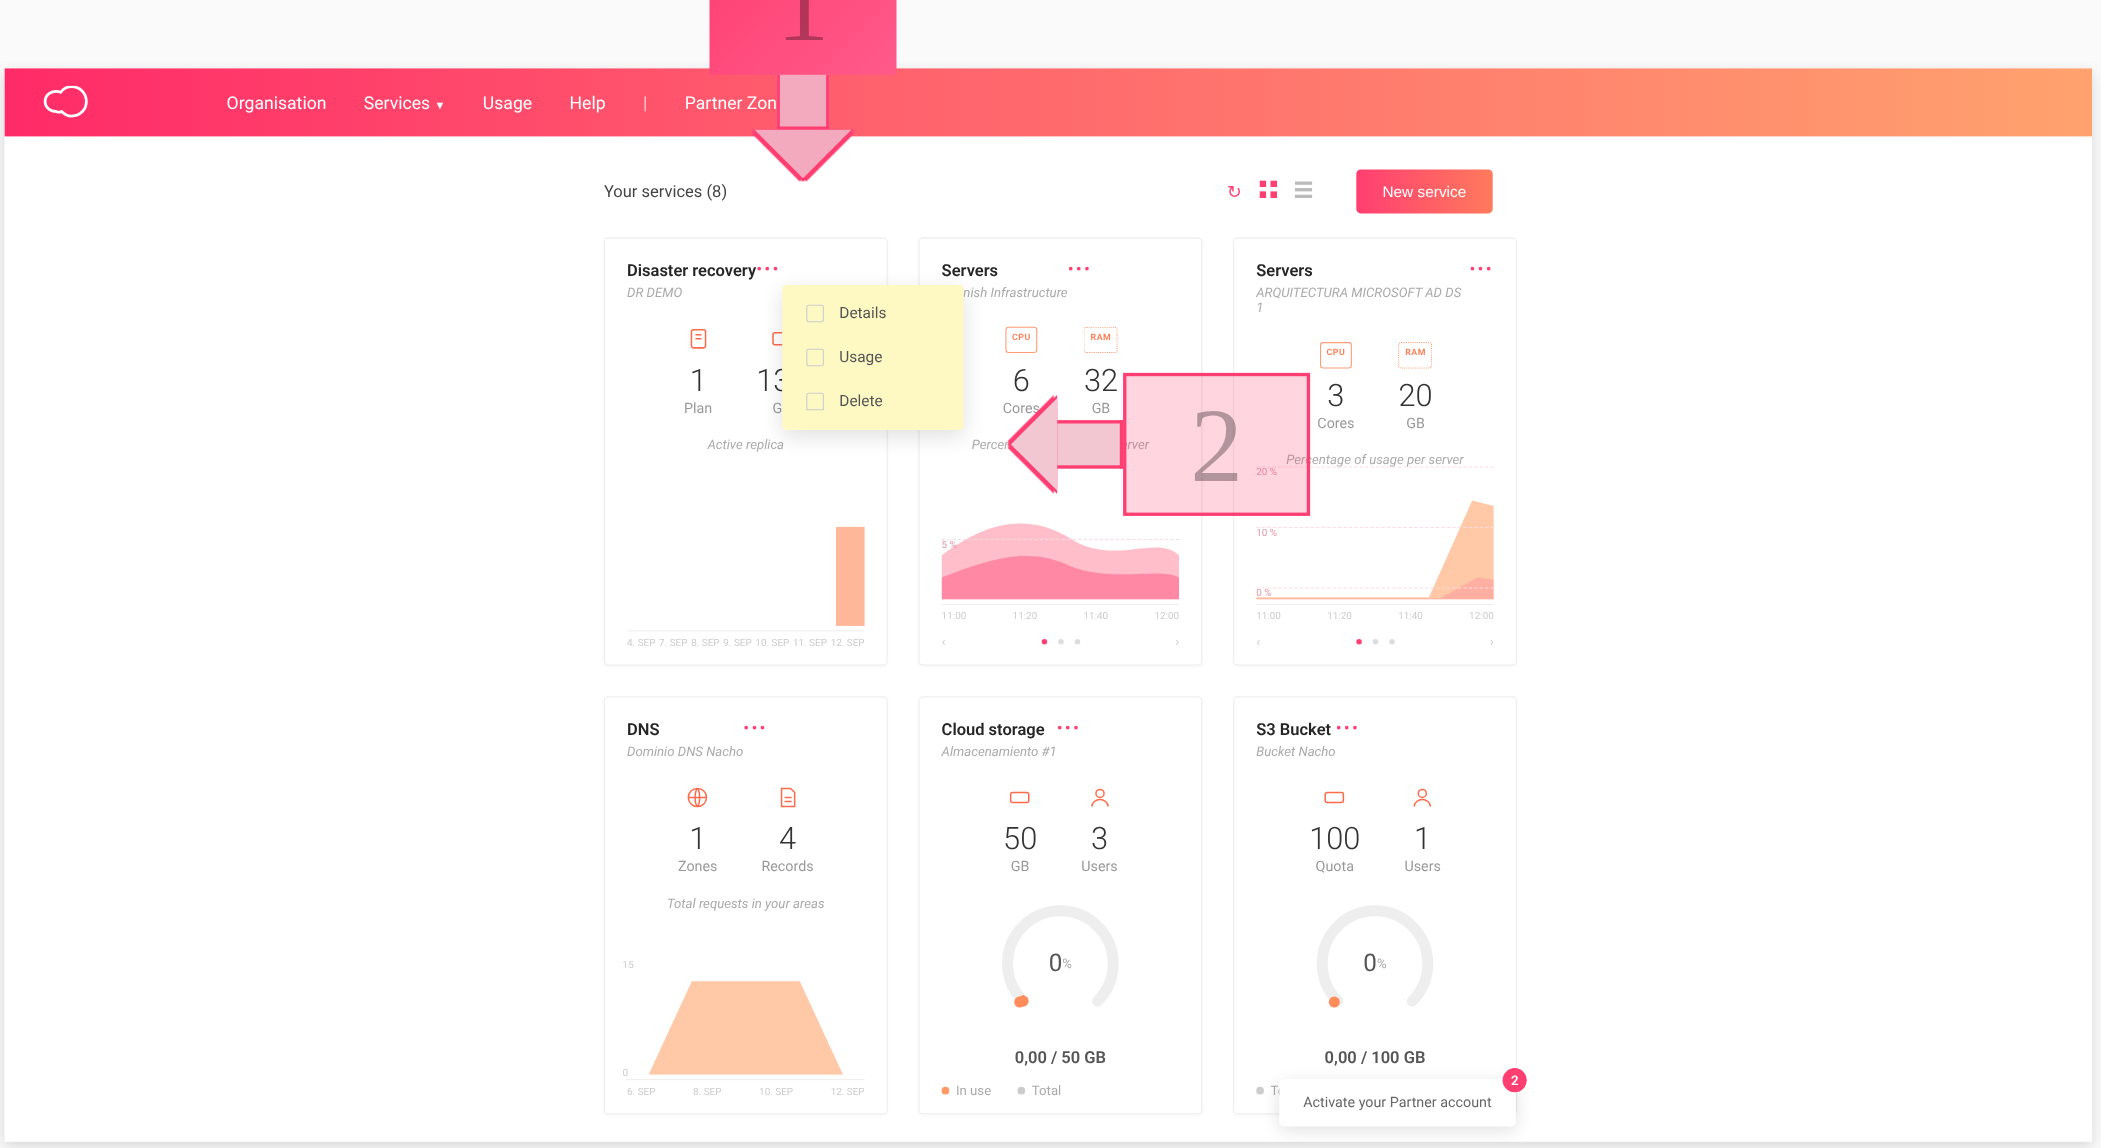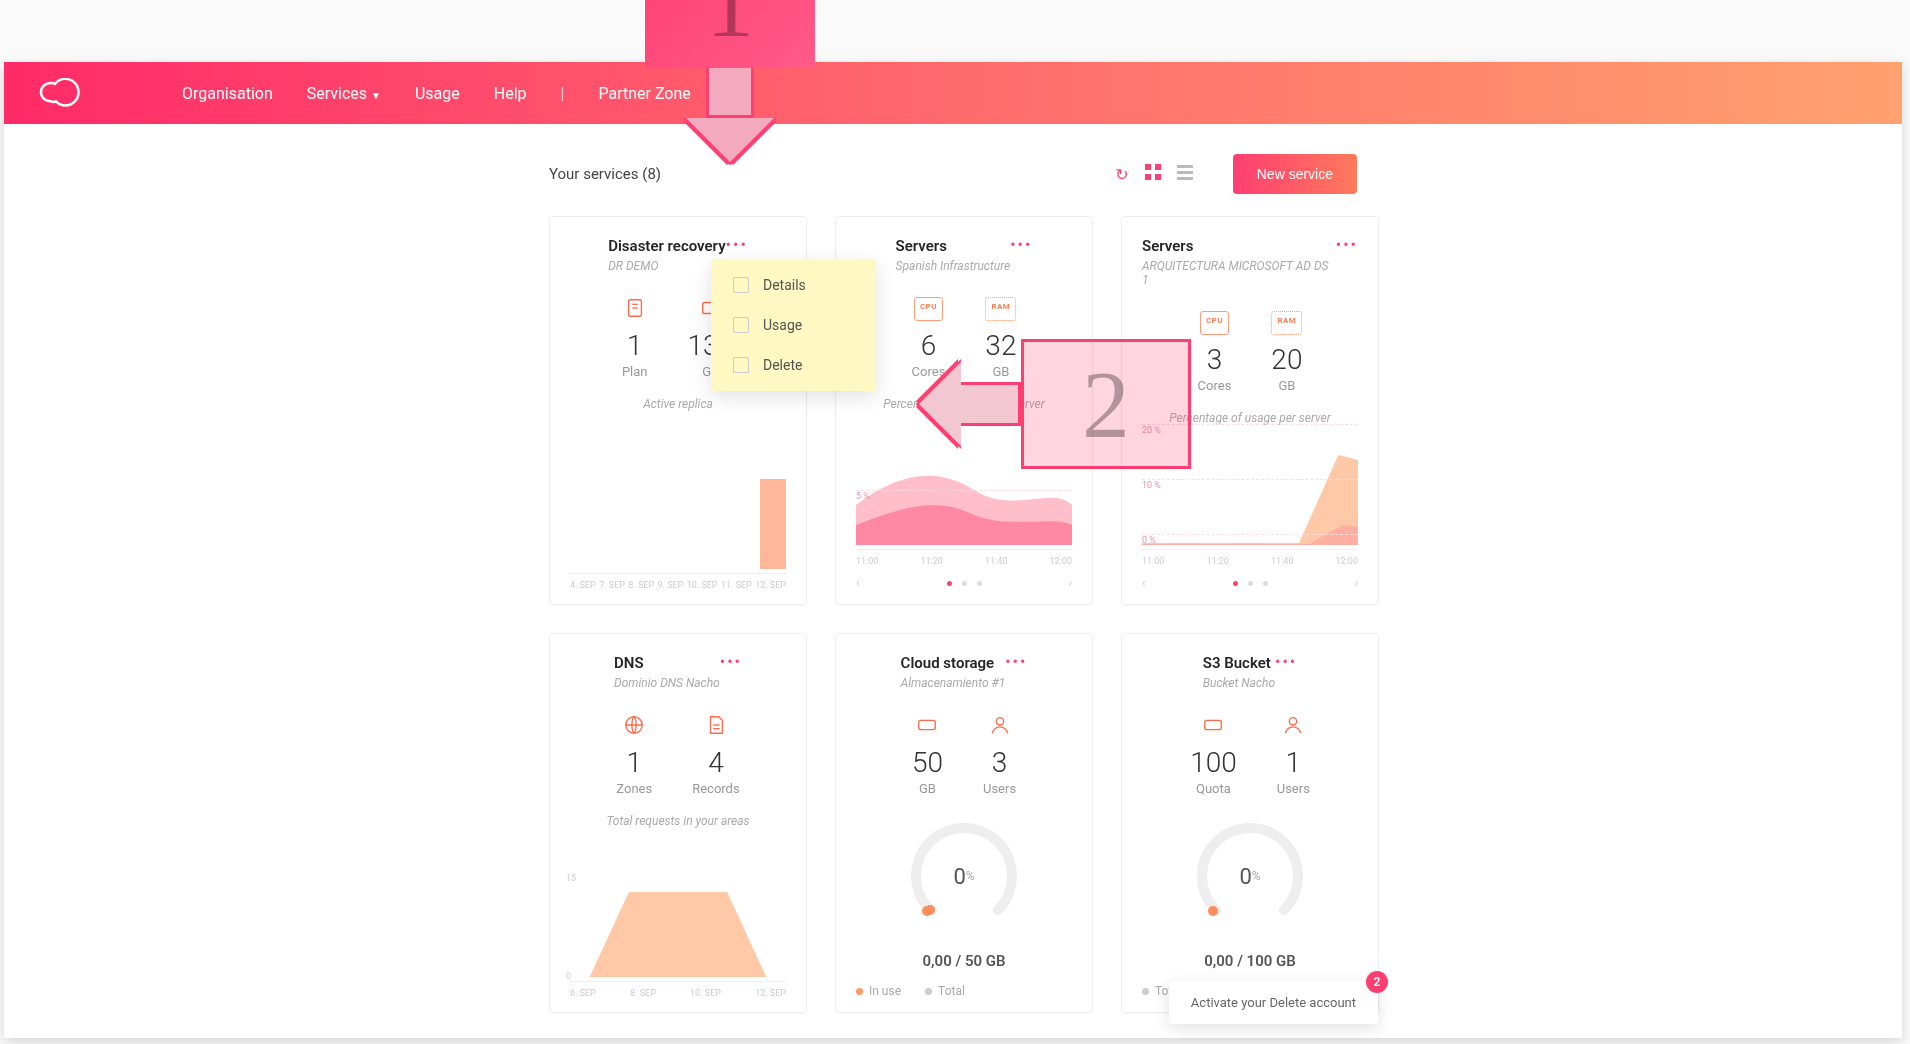--- a/index.html
+++ b/index.html
@@ -26,21 +26,21 @@
     align-items: center;
     padding: 0 32px;
     background: linear-gradient(90deg, #ff2a68 0%, #ff5f6d 40%, #ffa26e 100%);
     color: #fff;
     font-size: 16px;
   }
   .logo {
     width: 50px; height: 30px;
     display: flex; align-items: center; justify-content: center;
   }
-  .navlinks { display: flex; gap: 34px; margin-left: 96px; align-items: center;}
+  .navlinks { display: flex; gap: 34px; margin-left: 120px; align-items: center;}
   .navlinks span, .navlinks .divider { cursor: pointer; }
   .navlinks .caret { font-size: 10px; margin-left: 4px; }
   .divider { opacity: .7; }
   .top-right { margin-left: auto; display: flex; align-items: center; gap: 26px; }
   .org-select {
     border: 1px solid rgba(255,255,255,.55);
     border-radius: 3px;
     padding: 8px 20px;
     font-size: 14px;
     display: flex; align-items: center; gap: 60px;
@@ -84,21 +84,21 @@
     background: #fff;
     border: 1px solid #eee;
     border-radius: 4px;
     box-shadow: 0 1px 3px rgba(0,0,0,.03);
     padding: 20px 20px 14px;
     position: relative;
     min-height: 370px;
     display: flex;
     flex-direction: column;
   }
-  .card-head { display: flex; justify-content: center; align-items: flex-start; }
+  .card-head { display: flex; justify-content: flex-start; align-items: flex-start; }
   .card-title { font-size: 15px; font-weight: 600; color: #252525; }
   .card-sub { font-size: 12px; color: #aaa; font-style: italic; margin-top: 4px; }
   .more { color: #ff3e72; font-size: 16px; letter-spacing: 2px; cursor: pointer; line-height: 1;}
   .stats { display: flex; justify-content: center; gap: 40px; margin-top: 24px; text-align: center;}
   .stats .ico { height: 24px; display: flex; justify-content: center; }
   .stats .val { font-size: 28px; color: #333; font-weight: 300; margin-top: 8px;}
   .stats .lab { font-size: 13px; color: #999; margin-top: 2px;}
   .tagline { text-align: center; font-size: 12px; font-style: italic; color: #aaa; margin-top: 18px;}
   .context-menu {
     position: absolute;
@@ -563,21 +563,21 @@
                 <span>0</span>
                 <sup>%</sup>
               </div>
           </div>
           <div class="gtext">0,00 / 100 GB</div>
           <div class="legend">
             <span class="ld b">Total</span>
           </div>
 
           <div class="partner-pop">
-            <span>Activate your Delete account</span>
+            <span>Activate your Partner account</span>
             <div class="bubble">2</div>
           </div>
         </div>
 
       </div>
 
       <div class="callout c2" style="left:370px; top:185px;">
         <div class="num">2</div>
         <div class="arrowbody"></div>
         <div class="arrowhead"></div>

